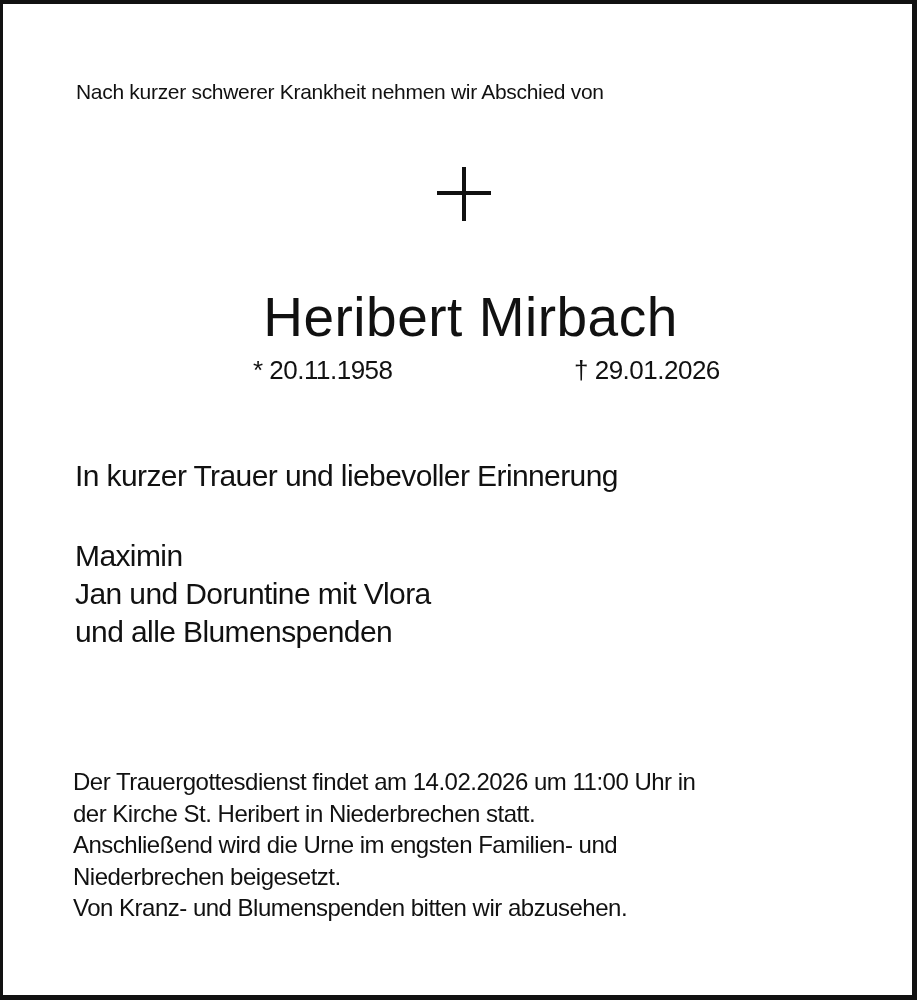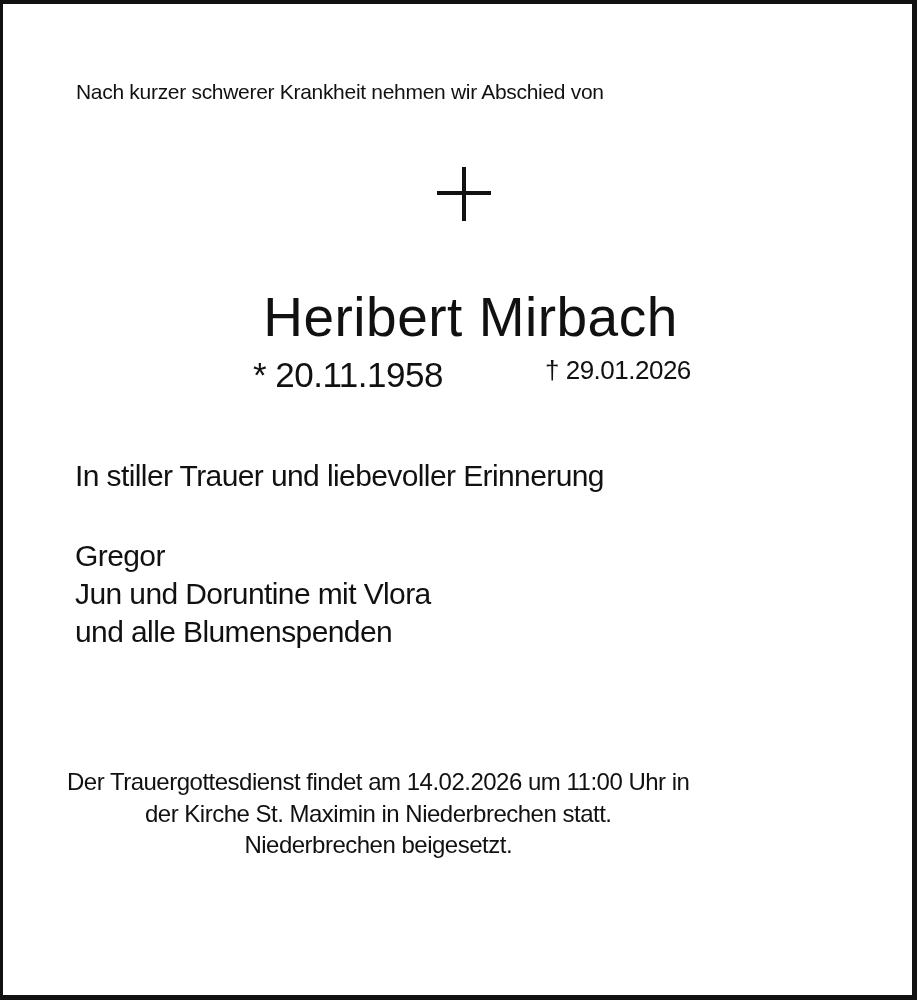--- a/index.html
+++ b/index.html
@@ -3,49 +3,51 @@
 <meta charset="utf-8">
 <style>
   html, body { margin: 0; padding: 0; background: #ffffff; }
   body { width: 917px; height: 1000px; position: relative; overflow: hidden; font-family: "Liberation Sans", "DejaVu Sans", sans-serif; color: #111111; }
   .frame { position: absolute; left: 0; top: 0; width: 917px; height: 1000px; box-sizing: border-box; border-top: 4px solid #111; border-left: 3px solid #111; border-right: 5px solid #111; border-bottom: 5px solid #111; }
   .intro { position: absolute; left: 76px; top: 80px; font-size: 21px; letter-spacing: -0.3px; white-space: nowrap; }
   .cross { position: absolute; left: 437px; top: 167px; width: 54px; height: 54px; }
   .cross .v { position: absolute; left: 25px; top: 0; width: 4px; height: 54px; background: #111; }
   .cross .h { position: absolute; left: 0; top: 24px; width: 54px; height: 4px; background: #111; }
   .name { position: absolute; left: 0; width: 917px; top: 285px; text-align: center; font-size: 55px; letter-spacing: 0.5px; white-space: nowrap; padding-left: 8px; box-sizing: border-box; margin-left: 8px; }
-  .born { position: absolute; left: 253px; top: 355px; font-size: 35px; white-space: nowrap; letter-spacing: -0.5px; }
-  .died { position: absolute; left: 545px; top: 355px; font-size: 26px; white-space: nowrap; letter-spacing: -0.5px; }
+  .born { position: absolute; left: 253px; top: 355px; font-size: 26px; white-space: nowrap; letter-spacing: -0.5px; }
+  .died { position: absolute; left: 574px; top: 355px; font-size: 26px; white-space: nowrap; letter-spacing: -0.5px; }
   .mourning { position: absolute; left: 75px; top: 459px; font-size: 30px; white-space: nowrap; letter-spacing: -0.6px; }
   .family { position: absolute; left: 75px; top: 537px; font-size: 30px; line-height: 38px; letter-spacing: -0.6px; }
   .family div { white-space: nowrap; }
-  .notice { position: absolute; left: 67px; top: 766px; font-size: 24px; line-height: 31.5px; letter-spacing: -0.5px; text-align: center; }
+  .notice { position: absolute; left: 73px; top: 766px; font-size: 24px; line-height: 31.5px; letter-spacing: -0.5px; }
   .notice div { white-space: nowrap; }
 </style>
 </head>
 <body>
 
 <div class="frame"></div>
 
 <div class="intro">Nach kurzer schwerer Krankheit nehmen wir Abschied von</div>
 
 <div class="cross">
   <div class="v"></div>
   <div class="h"></div>
 </div>
 
 <div class="name">Heribert Mirbach</div>
 <div class="born">* 20.11.1958</div>
 <div class="died">† 29.01.2026</div>
 
-<div class="mourning">In stiller Trauer und liebevoller Erinnerung</div>
+<div class="mourning">In kurzer Trauer und liebevoller Erinnerung</div>
 
 <div class="family">
-  <div>Gregor</div>
-  <div>Jun und Doruntine mit Vlora</div>
+  <div>Maximin</div>
+  <div>Jan und Doruntine mit Vlora</div>
   <div>und alle Blumenspenden</div>
 </div>
 
 <div class="notice">
   <div>Der Trauergottesdienst findet am 14.02.2026 um 11:00 Uhr in</div>
-  <div>der Kirche St. Maximin in Niederbrechen statt.</div>
+  <div>der Kirche St. Heribert in Niederbrechen statt.</div>
+  <div>Anschließend wird die Urne im engsten Familien- und</div>
   <div>Niederbrechen beigesetzt.</div>
+  <div>Von Kranz- und Blumenspenden bitten wir abzusehen.</div>
 </div>
 
 </body></html>

